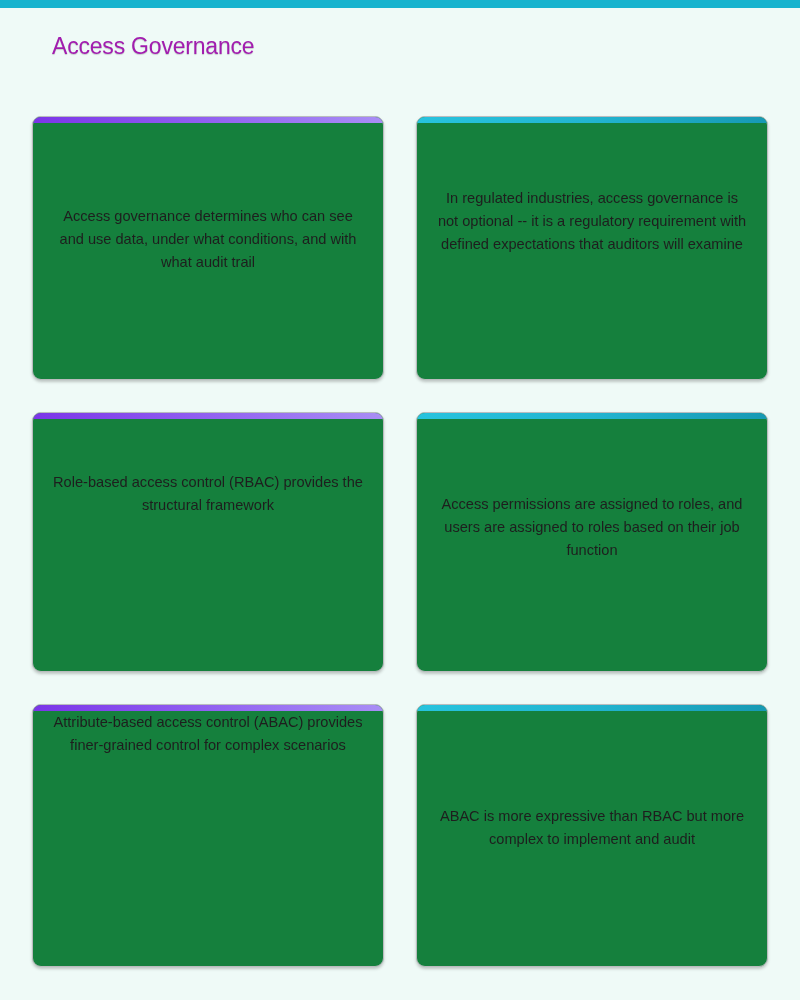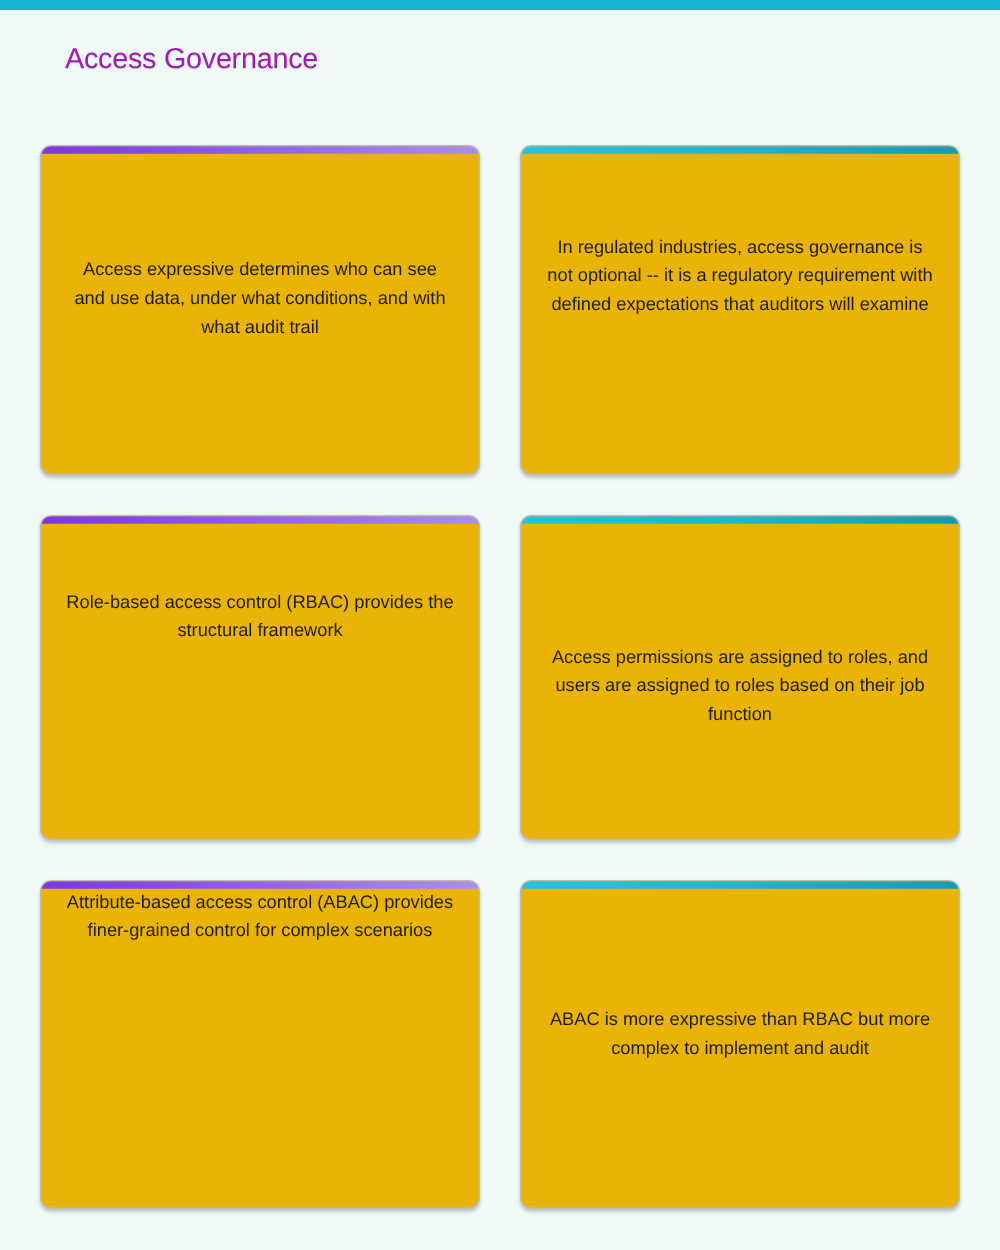--- a/index.html
+++ b/index.html
@@ -48,21 +48,21 @@
     width: 736px;
     display: grid;
     grid-template-columns: 352px 352px;
     column-gap: 32px;
     row-gap: 32px;
   }
 
   .card {
     position: relative;
     height: 264px;
-    background: #eab308;
+    background: #15803d;
     border: 1px solid #b9bcbe;
     border-radius: 9px;
     box-shadow: 0 2px 3px rgba(60,60,60,0.28);
     overflow: hidden;
     box-sizing: border-box;
   }
 
   .card.row-2 { height: 260px; }
   .card.row-3 { height: 263px; }
 
@@ -100,37 +100,37 @@
     line-height: 1.58;
     color: #1e1e1e;
     text-align: center;
     width: 100%;
   }
 
   
   .card.t-offset-a .card-body { padding-top: 82px; }
   .card.t-offset-b .card-body { padding-top: 64px; }
   .card.t-offset-c .card-body { padding-top: 52px; }
-  .card.t-offset-d .card-body { padding-top: 96px; }
+  .card.t-offset-d .card-body { padding-top: 74px; }
   .card.t-offset-e .card-body { }
   .card.t-offset-f .card-body { padding-top: 94px; justify-content: center; }
 </style>
 </head>
 <body>
 
 <div class="top-strip"></div>
 
 <h1 class="page-title">Access Governance</h1>
 
 <div class="card-grid">
 
   <div class="card accent-purple row-1 t-offset-a">
     <div class="card-accent"></div>
     <div class="card-body">
-      <div class="card-text">Access expressive determines who can see and use data, under what conditions, and with what audit trail</div>
+      <div class="card-text">Access governance determines who can see and use data, under what conditions, and with what audit trail</div>
     </div>
   </div>
 
   <div class="card accent-cyan row-1 t-offset-b">
     <div class="card-accent"></div>
     <div class="card-body">
       <div class="card-text">In regulated industries, access governance is not optional -- it is a regulatory requirement with defined expectations that auditors will examine</div>
     </div>
   </div>
 

